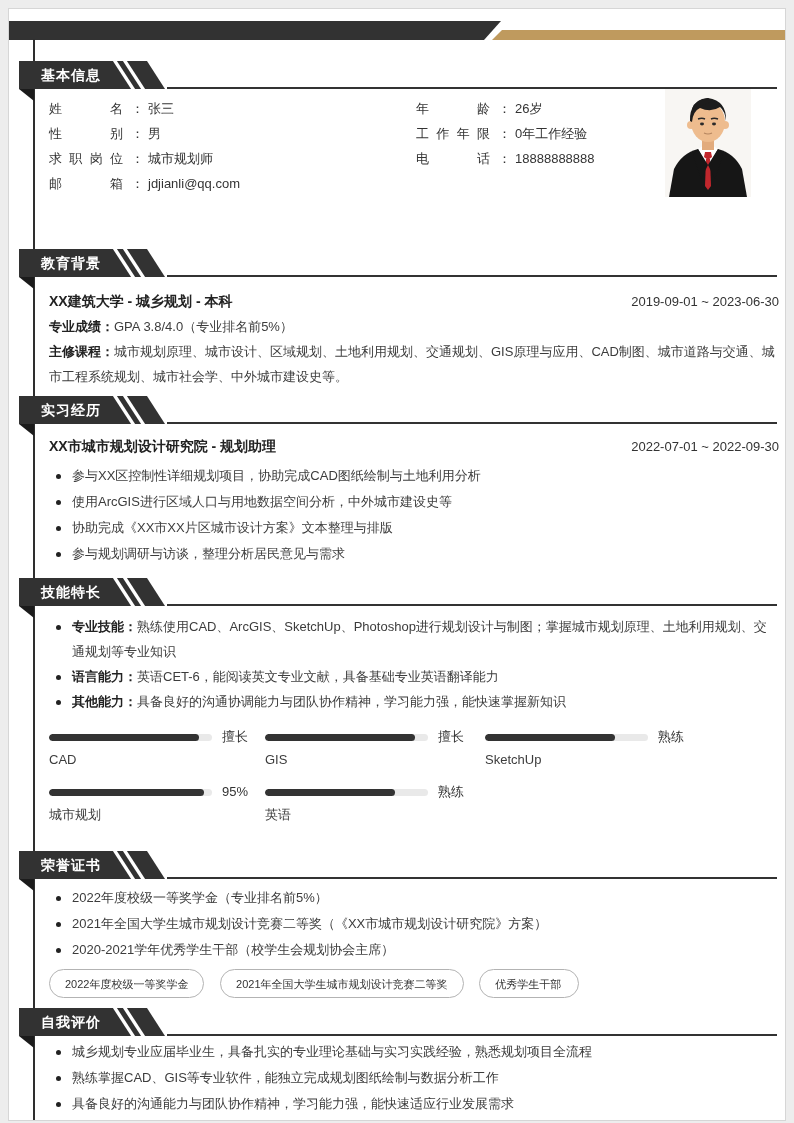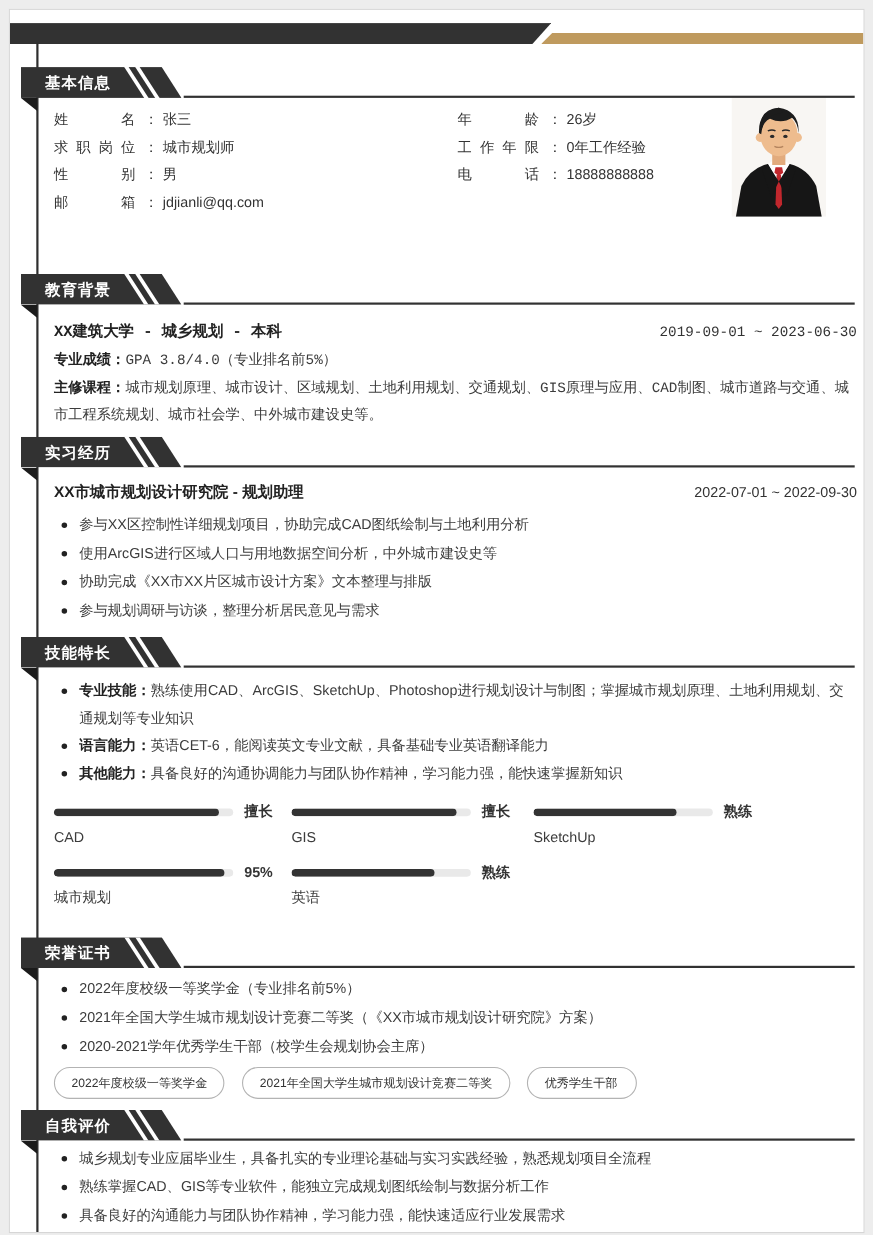--- a/index.html
+++ b/index.html
@@ -79,35 +79,35 @@
   .date { color:#333; font-size:13px; }
   ul.blt { list-style:none; margin:0; padding:0; }
   ul.blt li { position:relative; padding-left:23px; line-height:26px; }
   ul.blt li::before {
     content:''; position:absolute; left:7px; top:10.5px;
     width:5px; height:5px; border-radius:50%; background:#222;
   }
 
   
   .sec-edu .sec-head { margin-top:43px; }
-  .edu-body { padding-top:12px; padding-bottom:7px;font-family:Liberation Mono, monospace; }
+  .edu-body { padding-top:12px; padding-bottom:7px; }
   .edu-row { line-height:25px; }
 
   
   .int-body { padding-top:10px; padding-bottom:11px; }
   .int-body ul.blt { margin-top:4px; }
 
   
   .skl-body { padding-top:8px; padding-bottom:27px; }
   .skl-body ul.blt li { line-height:25px; }
   .bars { display:grid; grid-template-columns:216px 220px auto; row-gap:14px; margin-top:14px; }
   .bar-line { display:flex; align-items:center; }
   .track { width:163px; height:7px; background:#e9e9e9; border-radius:4px; overflow:hidden; }
   .fill { height:100%; background:#333; border-radius:4px; }
-  .bar-level { margin-left:10px; color:#333; line-height:18px;font-weight:bold; }
+  .bar-level { margin-left:10px; color:#333; line-height:18px; }
   .bar-name { margin-top:5px; line-height:18px; color:#3c3c3c; }
 
   
   .hon-body { padding-top:6px; padding-bottom:10px; }
   .tags { margin-top:6px; }
   .pill {
     display:inline-block; vertical-align:baseline;
     box-sizing:border-box; height:29px; padding:5px 15px;
     border:1px solid #b3b3b3; border-radius:15px;
     font-size:11px; line-height:19px; color:#333;
@@ -139,25 +139,25 @@
     </div>
     <div class="sec-body basic-body">
       <div class="basic-grid">
         <div class="bcol-left">
 
             <div class="brow">
               <span class="blabel">姓名</span><span class="bcolon">：</span><span class="bvalue">张三</span>
             </div>
 
             <div class="brow">
+              <span class="blabel">性别</span><span class="bcolon">：</span><span class="bvalue">男</span>
+            </div>
+
+            <div class="brow">
               <span class="blabel">求职岗位</span><span class="bcolon">：</span><span class="bvalue">城市规划师</span>
-            </div>
-
-            <div class="brow">
-              <span class="blabel">性别</span><span class="bcolon">：</span><span class="bvalue">男</span>
             </div>
 
             <div class="brow">
               <span class="blabel">邮箱</span><span class="bcolon">：</span><span class="bvalue">jdjianli@qq.com</span>
             </div>
           </div>
         <div class="bcol-right">
 
             <div class="brow">
               <span class="blabel">年龄</span><span class="bcolon">：</span><span class="bvalue">26岁</span>

